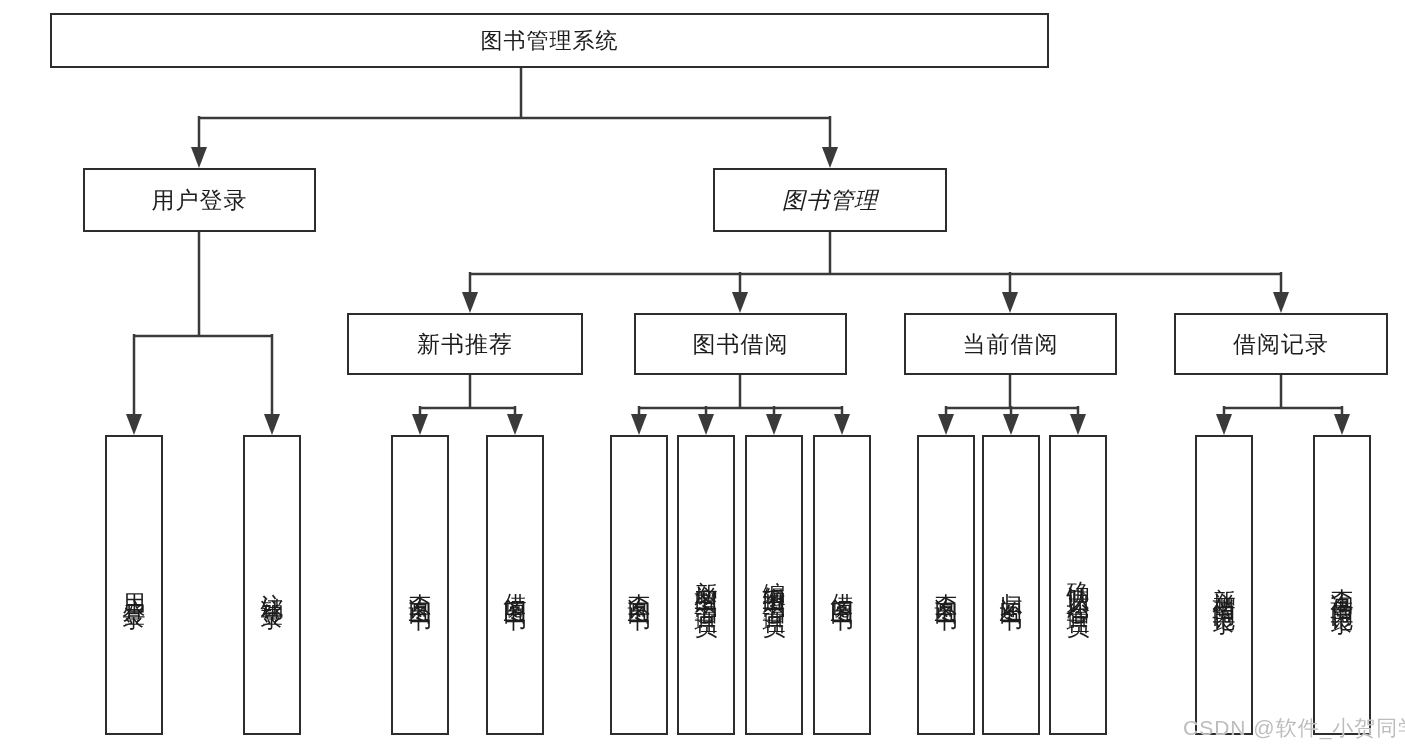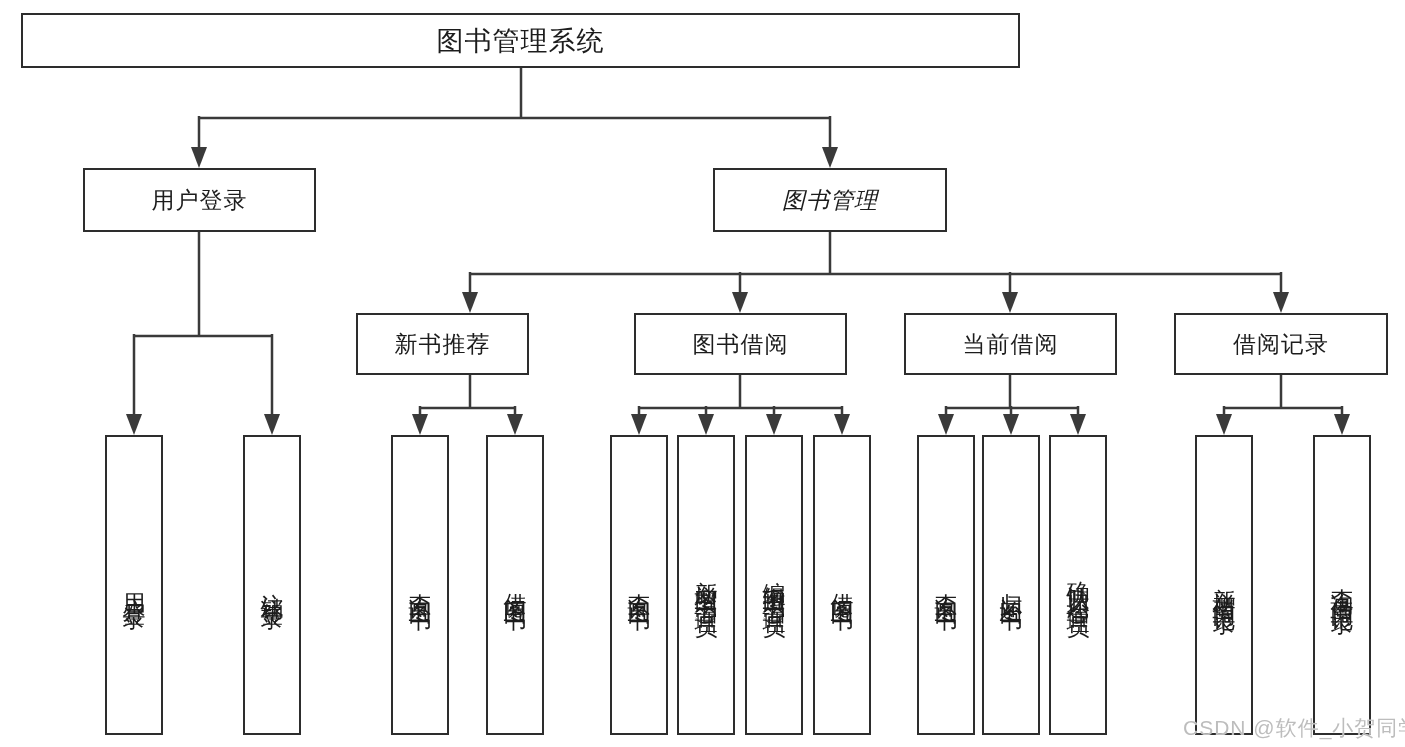--- a/index.html
+++ b/index.html
@@ -22,21 +22,21 @@
     box-sizing: border-box;
     background: #ffffff;
     border: 2.5px solid #2d2d2d;
     display: flex;
     align-items: center;
     justify-content: center;
     z-index: 1;
     color: #1c1c1c;
   }
   .hbox { font-size: 23px; letter-spacing: 1px; }
-  .root-box { border-width: 2px; font-size: 27px; }
+  .root-box { border-width: 2px; font-size: 22px; margin-left: 29px; }
   .vbox span {
     writing-mode: vertical-rl;
     text-orientation: mixed;
     font-size: 23px;
     letter-spacing: 5px;
     line-height: 1;
     white-space: nowrap;
   }
   .watermark {
     position: absolute;
@@ -92,21 +92,21 @@
     <span>图书管理系统</span>
   </div>
 
   <div class="box hbox" style="left:83px; top:168px; width:233px; height:64px;">
     <span>用户登录</span>
   </div>
   <div class="box hbox" style="left:713px; top:168px; width:234px; height:64px;font-style:italic;">
     <span>图书管理</span>
   </div>
 
-  <div class="box hbox" style="left:356px; top:313px; width:173px; height:62px;">
+  <div class="box hbox" style="left:347px; top:313px; width:236px; height:62px;">
     <span>新书推荐</span>
   </div>
   <div class="box hbox" style="left:634px; top:313px; width:213px; height:62px;align-items:center;">
     <span>图书借阅</span>
   </div>
   <div class="box hbox" style="left:1174px; top:313px; width:214px; height:62px;">
     <span>借阅记录</span>
   </div>
   <div class="box hbox" style="left:904px; top:313px; width:213px; height:62px;">
     <span>当前借阅</span>

